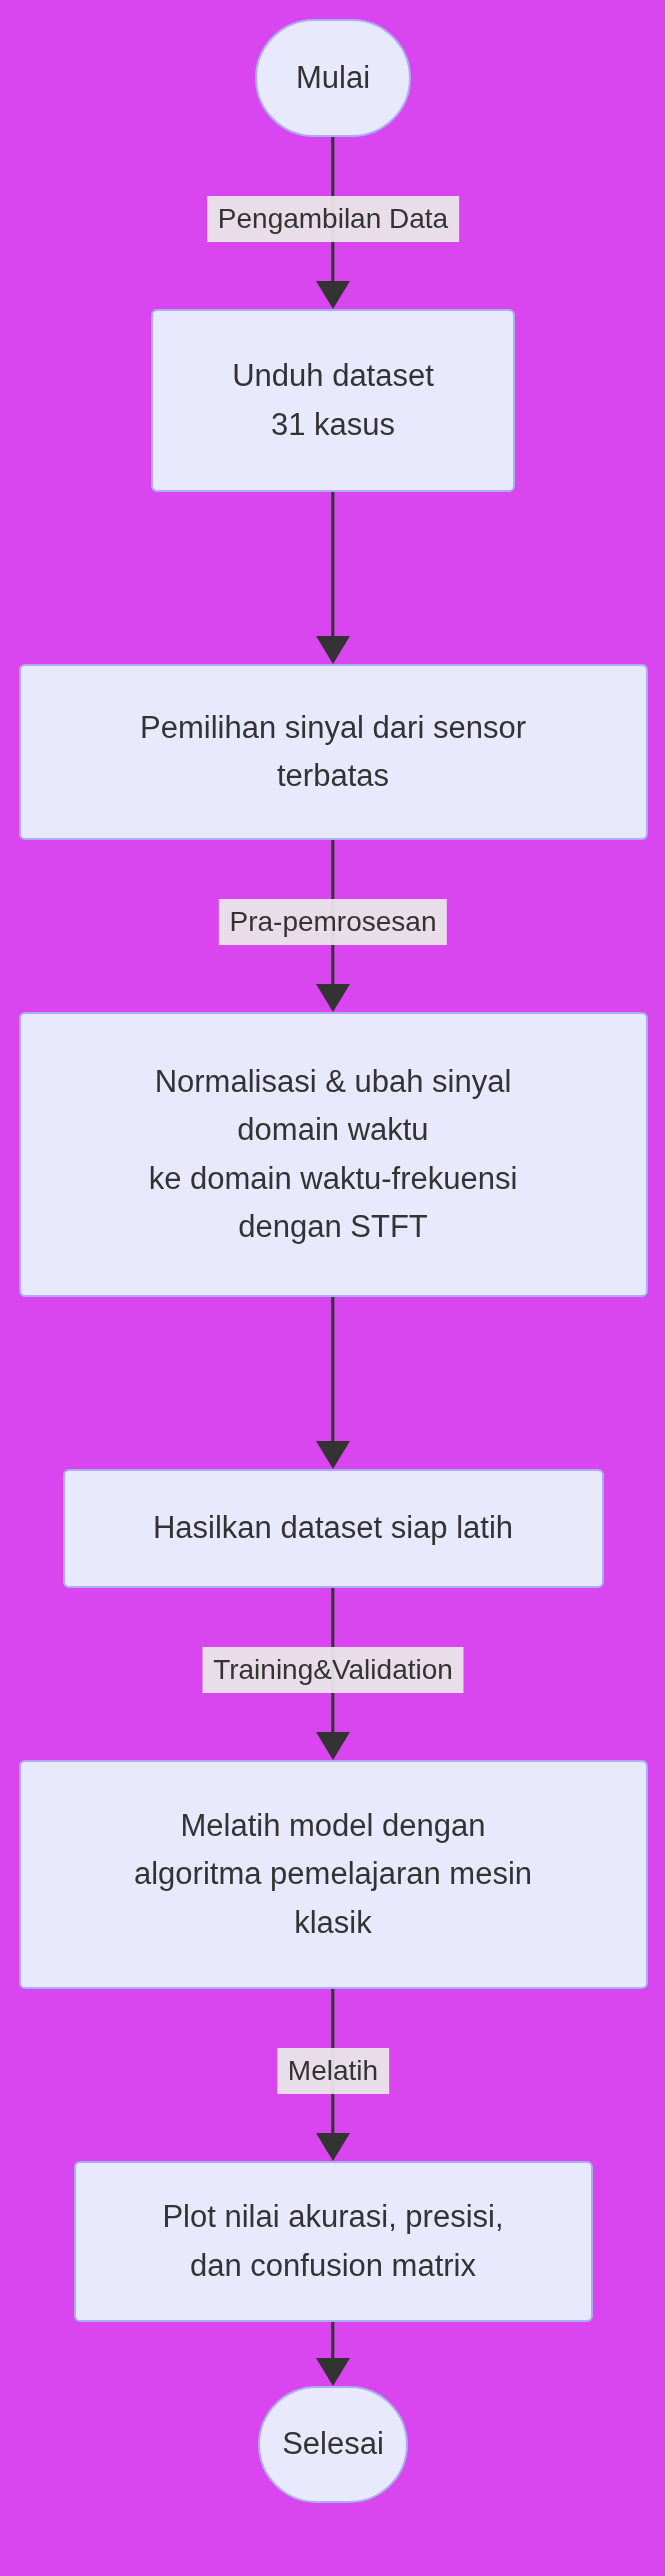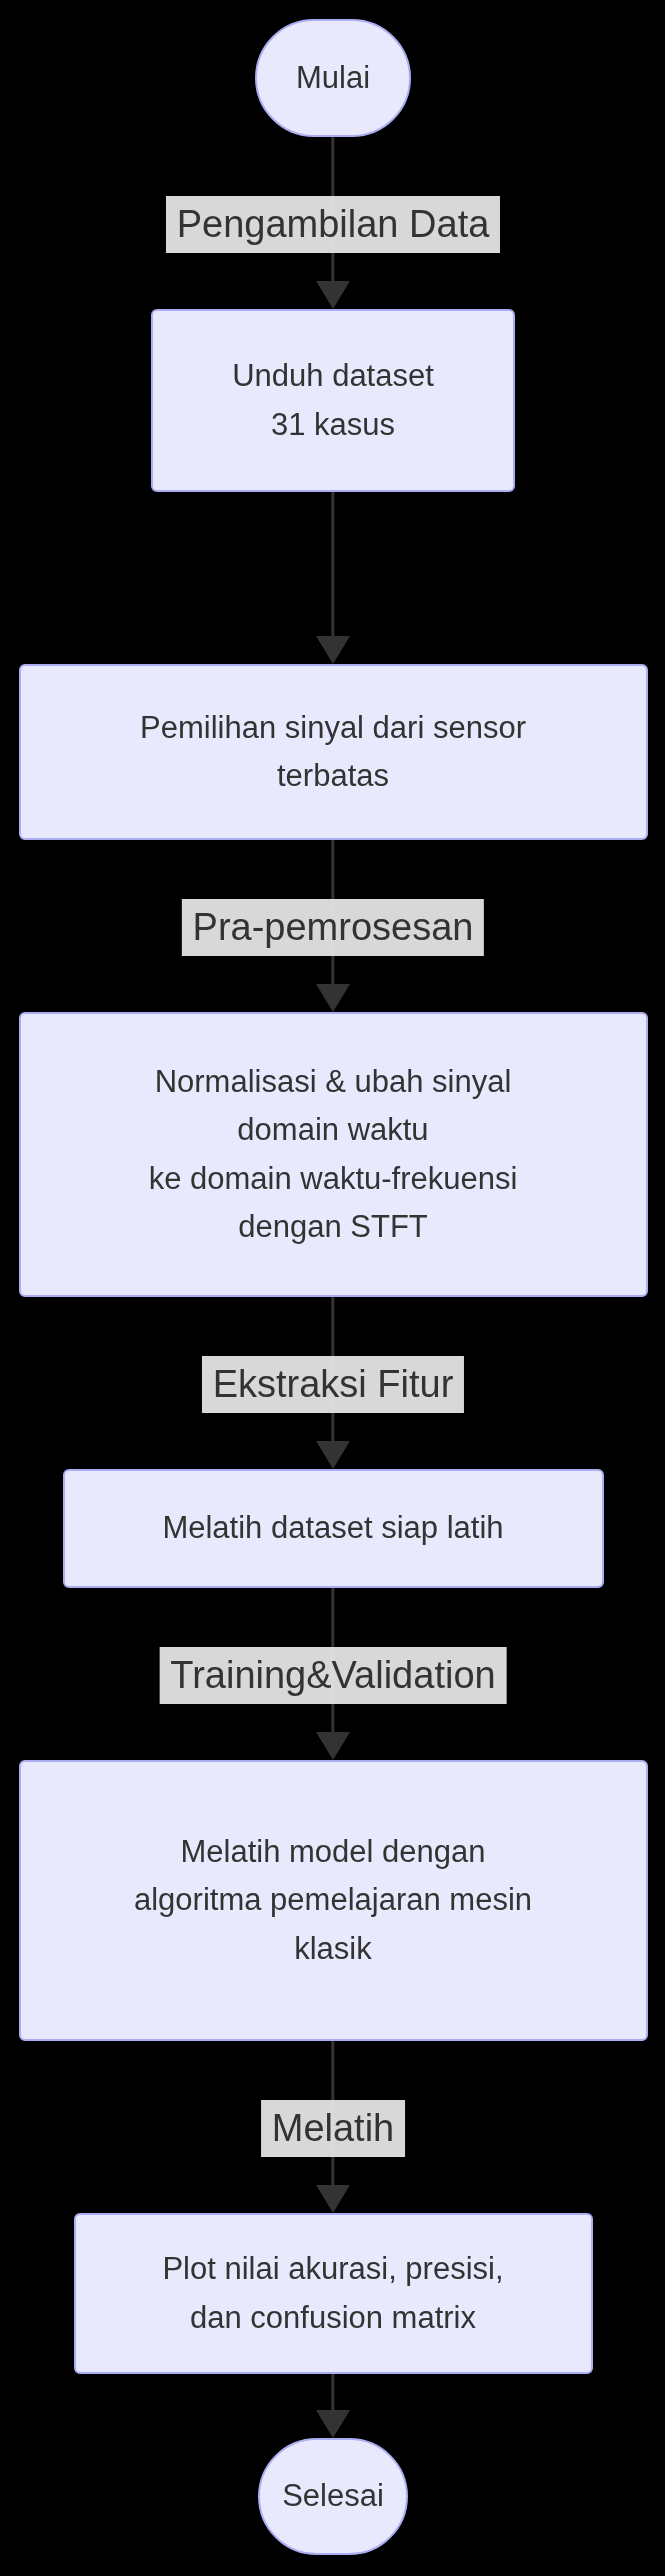--- a/index.html
+++ b/index.html
@@ -5,21 +5,21 @@
   html, body {
     margin: 0;
     padding: 0;
     background: #ffffff;
   }
   .canvas {
     position: relative;
     width: 666px;
     height: 2576px;
     margin: 0 auto;
-    background: #000000;
+    background: #d946ef;
     font-family: "Liberation Sans", "DejaVu Sans", sans-serif;
     color: #333333;
     display: flex;
     flex-direction: column;
     align-items: center;
     padding-top: 19px;
     box-sizing: border-box;
     overflow: hidden;
   }
   .node {
@@ -41,21 +41,21 @@
   }
   .stadium { border-radius: 74px; }
   .rect { border-radius: 6px; }
 
   
   .n0 { width: 156px; height: 118px; }
   .n1 { width: 364px; height: 183px; }
   .n2 { width: 629px; height: 176px; }
   .n3 { width: 629px; height: 285px; }
   .n4 { width: 541px; height: 119px; }
-  .n5 { width: 629px; height: 281px; }
+  .n5 { width: 629px; height: 229px; }
   .n6 { width: 519px; height: 161px; }
   .n7 { width: 150px; height: 117px; }
 
   .connector {
     position: relative;
     width: 100%;
     flex: 0 0 auto;
   }
   .c-std  { height: 172px; }
   .c-last { height: 64px; }
@@ -80,21 +80,21 @@
     border-right: 17px solid transparent;
     border-top: 28px solid #333333;
   }
   .edge-label {
     position: absolute;
     left: 50%;
     top: 59px;
     transform: translateX(-50%);
     background: rgba(232, 232, 232, 0.93);
     color: #333333;
-    font-size: 38px;
+    font-size: 28px;
     line-height: 1.15;
     padding: 6.7px 10.7px;
     white-space: nowrap;
   }
 </style>
 </head>
 <body>
 
 <div class="canvas">
 
@@ -131,26 +131,25 @@
 
   <div class="node rect n3">
     <span class="node-label">Normalisasi &amp; ubah sinyal
 domain waktu
 ke domain waktu-frekuensi
 dengan STFT</span>
   </div>
 
   <div class="connector c-std">
     <div class="edge-line"></div>
-    <div class="edge-label">Ekstraksi Fitur</div>
     <div class="arrowhead"></div>
   </div>
 
   <div class="node rect n4">
-    <span class="node-label">Melatih dataset siap latih</span>
+    <span class="node-label">Hasilkan dataset siap latih</span>
   </div>
 
   <div class="connector c-std">
     <div class="edge-line"></div>
     <div class="edge-label">Training&amp;Validation</div>
     <div class="arrowhead"></div>
   </div>
 
   <div class="node rect n5">
     <span class="node-label">Melatih model dengan

